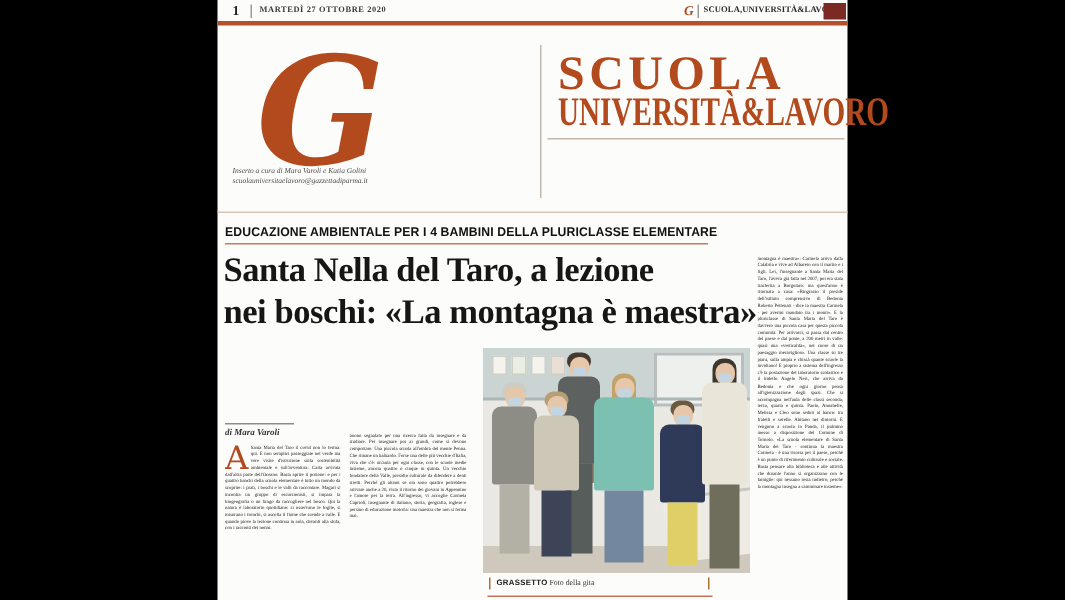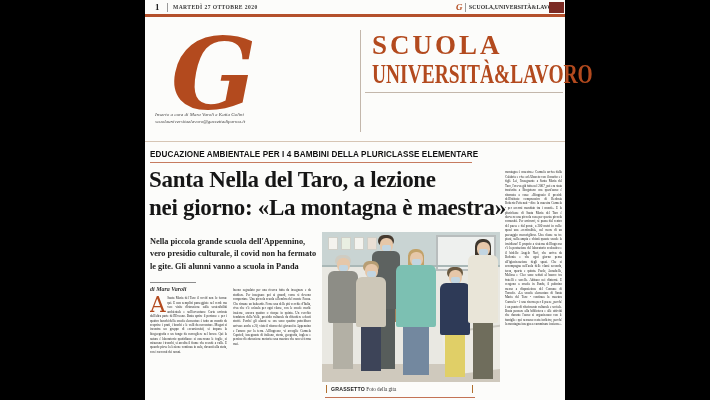--- a/index.html
+++ b/index.html
@@ -18,21 +18,21 @@
   .badge-text { position:absolute; left:324px; top:2px; font-size:5.7px; font-weight:bold; color:#2c2c2c; letter-spacing:.1px; }
   .badge-box { position:absolute; left:404px; top:0; width:15px; height:11px; background:var(--badgebox); }
   .toprule { position:absolute; left:0; top:14px; width:420px; height:2.5px; background:var(--rule); }
 
   
   .glogo { position:absolute; left:26px; top:24px; font-family:"DejaVu Serif", serif; font-style:italic;
            font-weight:bold; font-size:100px; line-height:1; color:var(--brand); }
   .credit { position:absolute; left:10px; font-size:5px; font-style:italic; color:#4a4a4a; width:160px; }
   .credit1 { top:112px; } .credit2 { top:119px; }
   .mast-vrule { position:absolute; left:215px; top:30px; width:1px; height:102px; background:#c3b7ab; }
-  .mast-title1 { position:absolute; left:227px; top:30px; font-size:27px; font-weight:bold; color:var(--brand); letter-spacing:3px;text-align:center; }
+  .mast-title1 { position:absolute; left:227px; top:30px; font-size:32px; font-weight:bold; color:var(--brand); letter-spacing:3px;text-align:center; }
   .mast-title2 { position:absolute; left:227px; top:59px; font-size:27px; font-weight:bold; color:var(--brand);
                  transform:scaleX(.72); transform-origin:0 0; white-space:nowrap; }
   .mast-hrule { position:absolute; left:220px; top:92px; width:198px; height:1px; background:#c3b7ab; }
   .fullrule { position:absolute; left:0; top:141px; width:420px; height:1px; background:#d6c5b4; }
 
   
   .kicker { position:absolute; left:5px; top:149px; font-family:"Liberation Sans", sans-serif;
             font-weight:bold; font-size:8.4px; color:#111; letter-spacing:.1px; transform:scaleX(.97); transform-origin:0 0; white-space:nowrap; }
   .kicker-rule { position:absolute; left:5px; top:161.5px; width:322px; height:1.5px; background:var(--rule); opacity:.75; }
   .headline { position:absolute; left:4px; width:330px; font-weight:bold; color:#161616;
@@ -92,26 +92,21 @@
     <div class="credit credit2">scuolauniversitaelavoro@gazzettadiparma.it</div>
     <div class="mast-vrule"></div>
     <div class="mast-title1">SCUOLA</div>
     <div class="mast-title2">UNIVERSITÀ&amp;LAVORO</div>
     <div class="mast-hrule"></div>
     <div class="fullrule"></div>
 
     <div class="kicker">EDUCAZIONE AMBIENTALE PER I 4 BAMBINI DELLA PLURICLASSE ELEMENTARE</div>
     <div class="kicker-rule"></div>
     <div class="headline hl1">Santa Nella del Taro, a lezione</div>
-    <div class="headline hl2">nei giorno: «La montagna è maestra»</div>
-    <div class="subhead">
-      <div>Nella piccola grande scuola dell'Appennino,</div>
-      <div>vero presidio culturale, il covid non ha fermato</div>
-      <div>le gite. Gli alunni vanno a scuola in Panda</div>
-    </div>
+    <div class="headline hl2">nei boschi: «La montagna è maestra»</div>
     <div class="byline-rule"></div>
     <div class="byline">di Mara Varoli</div>
 
     <div id="col1" class="colwrap">
       <div class="coltext"><span class="dropcap">A</span><span>Santa Maria del Taro il covid non lo ferma: qui. E non semplici passeggiate nel verde ma vere visite d'istruzione sulla sostenibilità ambientale e sull'avventura: Carta arrivata dall'altra parte dell'Oceano. Basta aprire il portone: e per i quattro banchi della scuola elementare è tutto un mondo da scoprire: i prati, i boschi e le valli da raccontare. Magari si incontra un gruppo di escursionisti, si impara la biogeografia o un fungo da raccogliere nel bosco. Qui la natura è laboratorio quotidiano: si osservano le foglie, si misurano i tronchi, si ascolta il fiume che scende a valle. E quando piove la lezione continua in aula, davanti alla stufa, con i racconti dei nonni.</span></div>
     </div>
     <div id="col2" class="colwrap">
       <div class="coltext">buono segnalato per una ricerca fatta da insegnare e da studiare. Per insegnare poi ai grandi, come si devono comportare. Una piccola scuola all'ombra del monte Penna. Che rimane un baluardo. Forse una delle più vecchie d'Italia, viva che c'è: un'aula per ogni classe, con le scuole medie insieme, ancora quattro o cinque in quinta. Un vecchio fondatore della Valle, presidio culturale da difendere a denti stretti. Perché gli alunni se ora sono quattro potrebbero arrivare anche a 20, visto il ritorno dei giovani in Appennino e l'amore per la terra. All'ingresso, vi accoglie Carmela Caprioli, insegnante di italiano, storia, geografia, inglese e persino di educazione motoria: una maestra che non si ferma mai.</div>
     </div>
     <div id="col4" class="colwrap">

